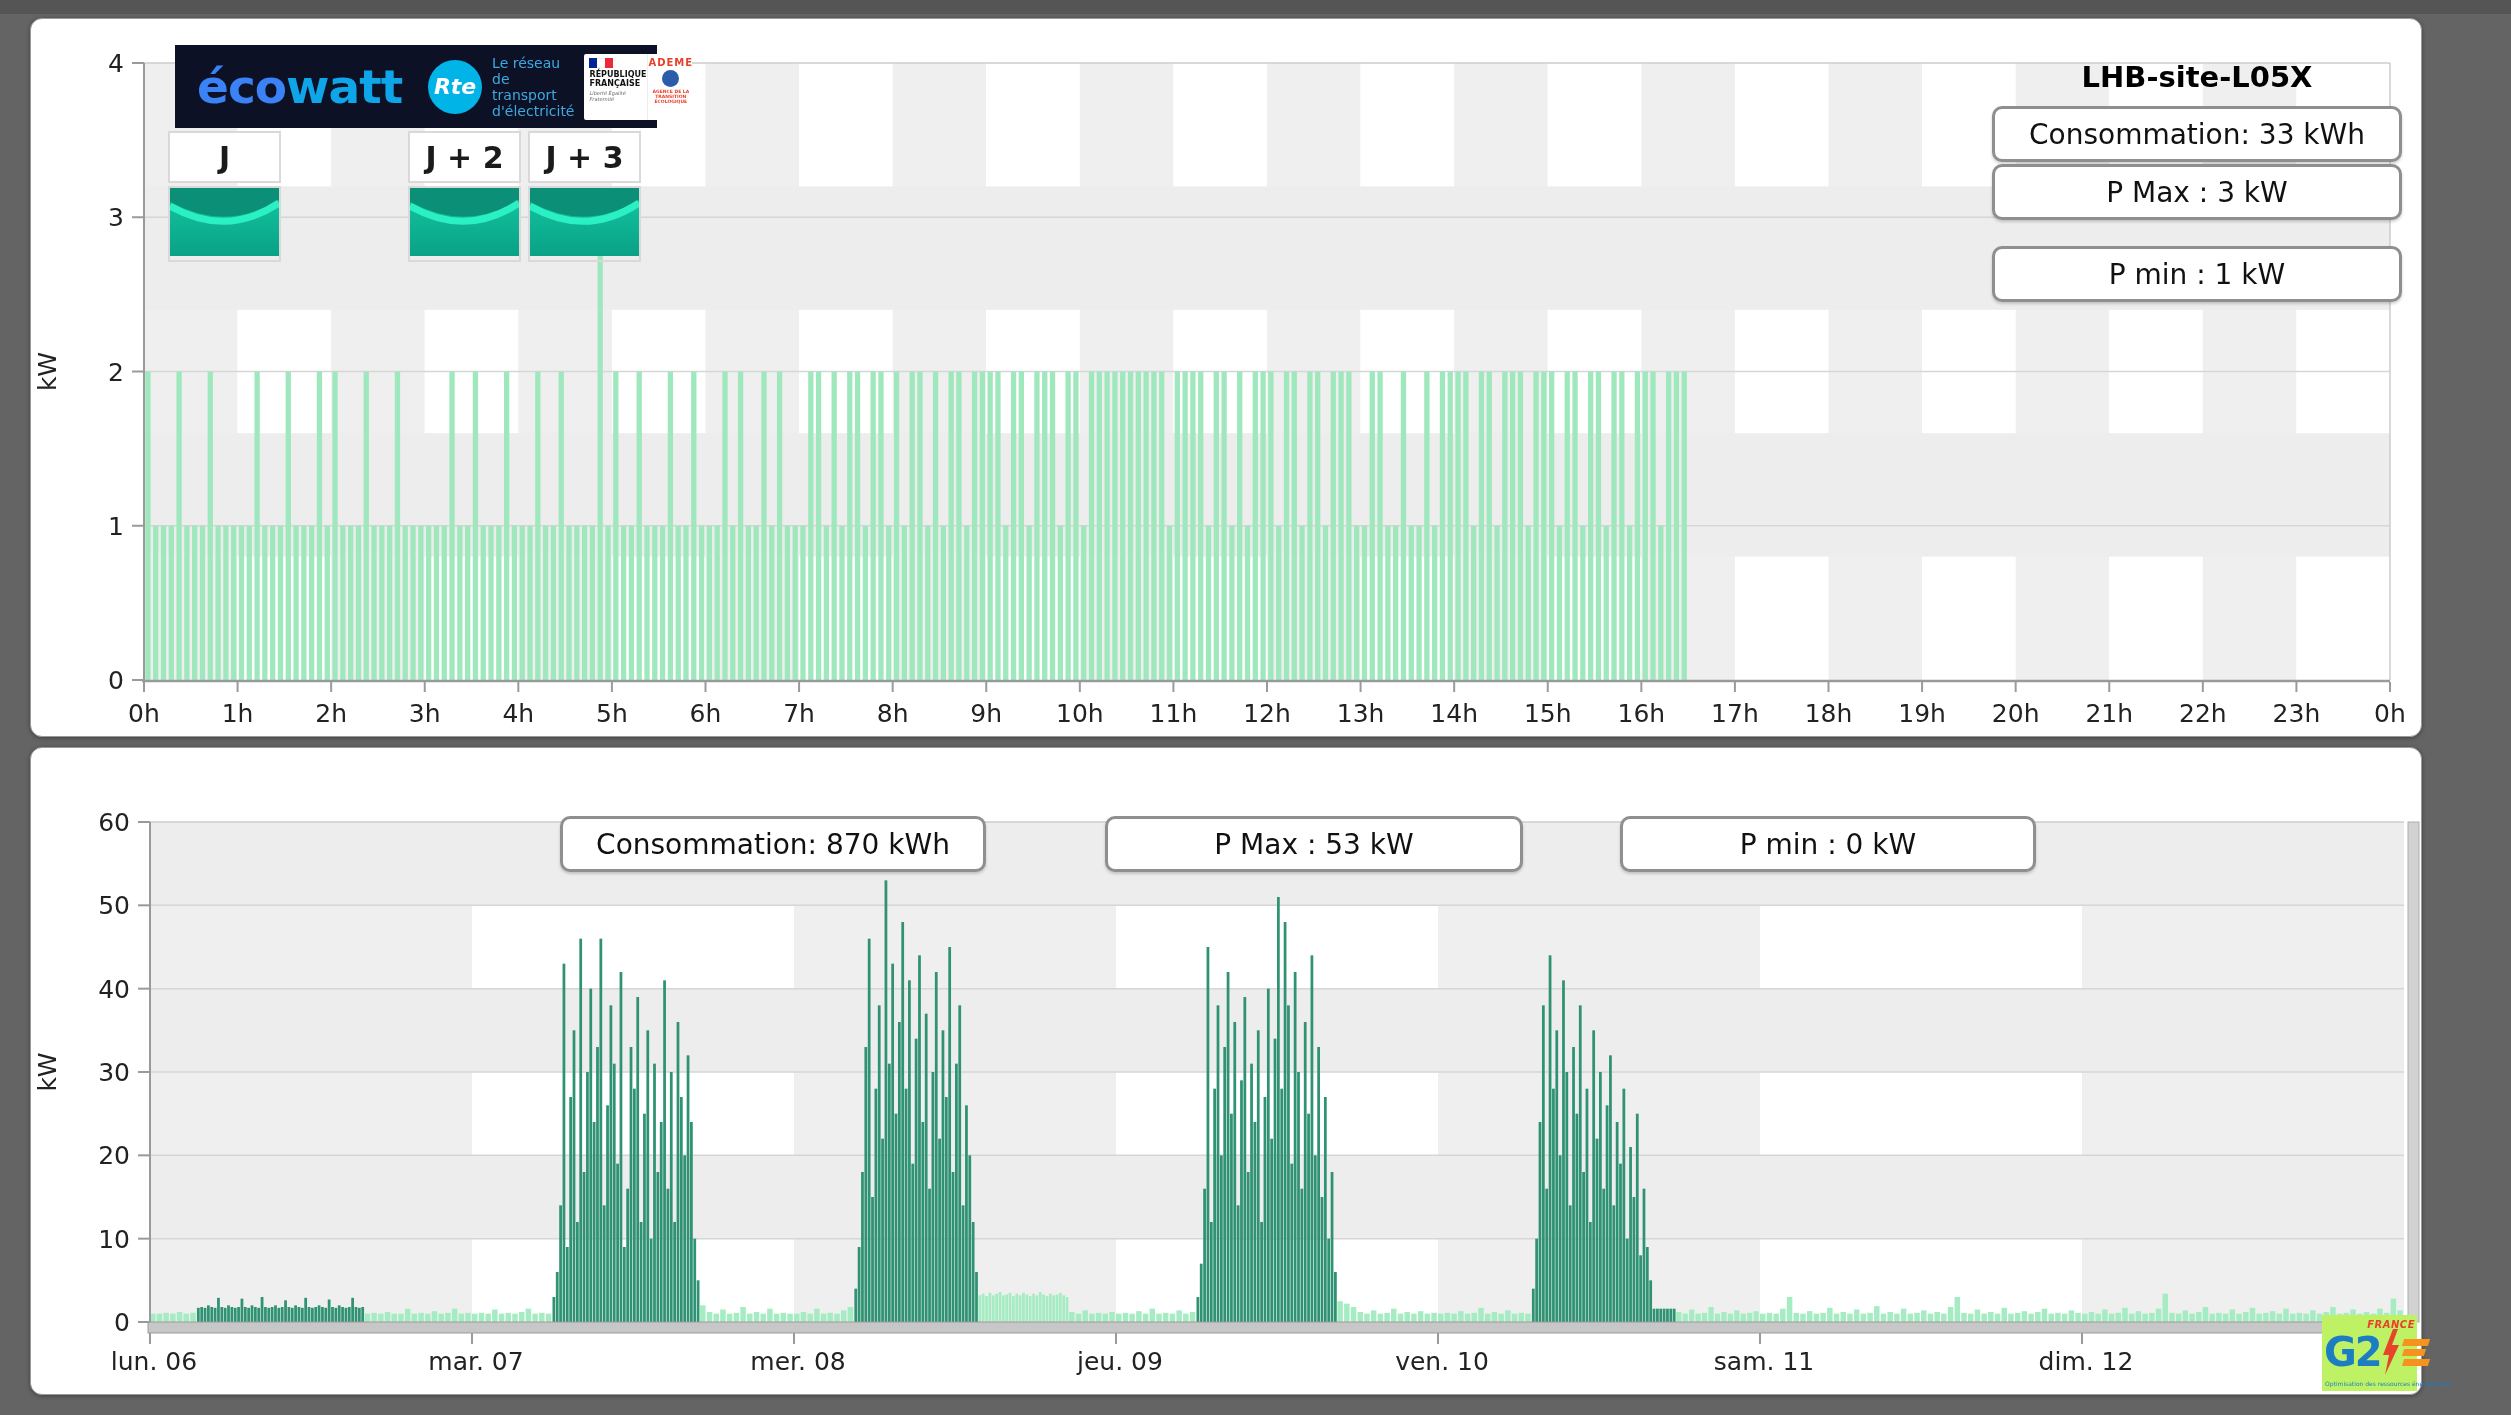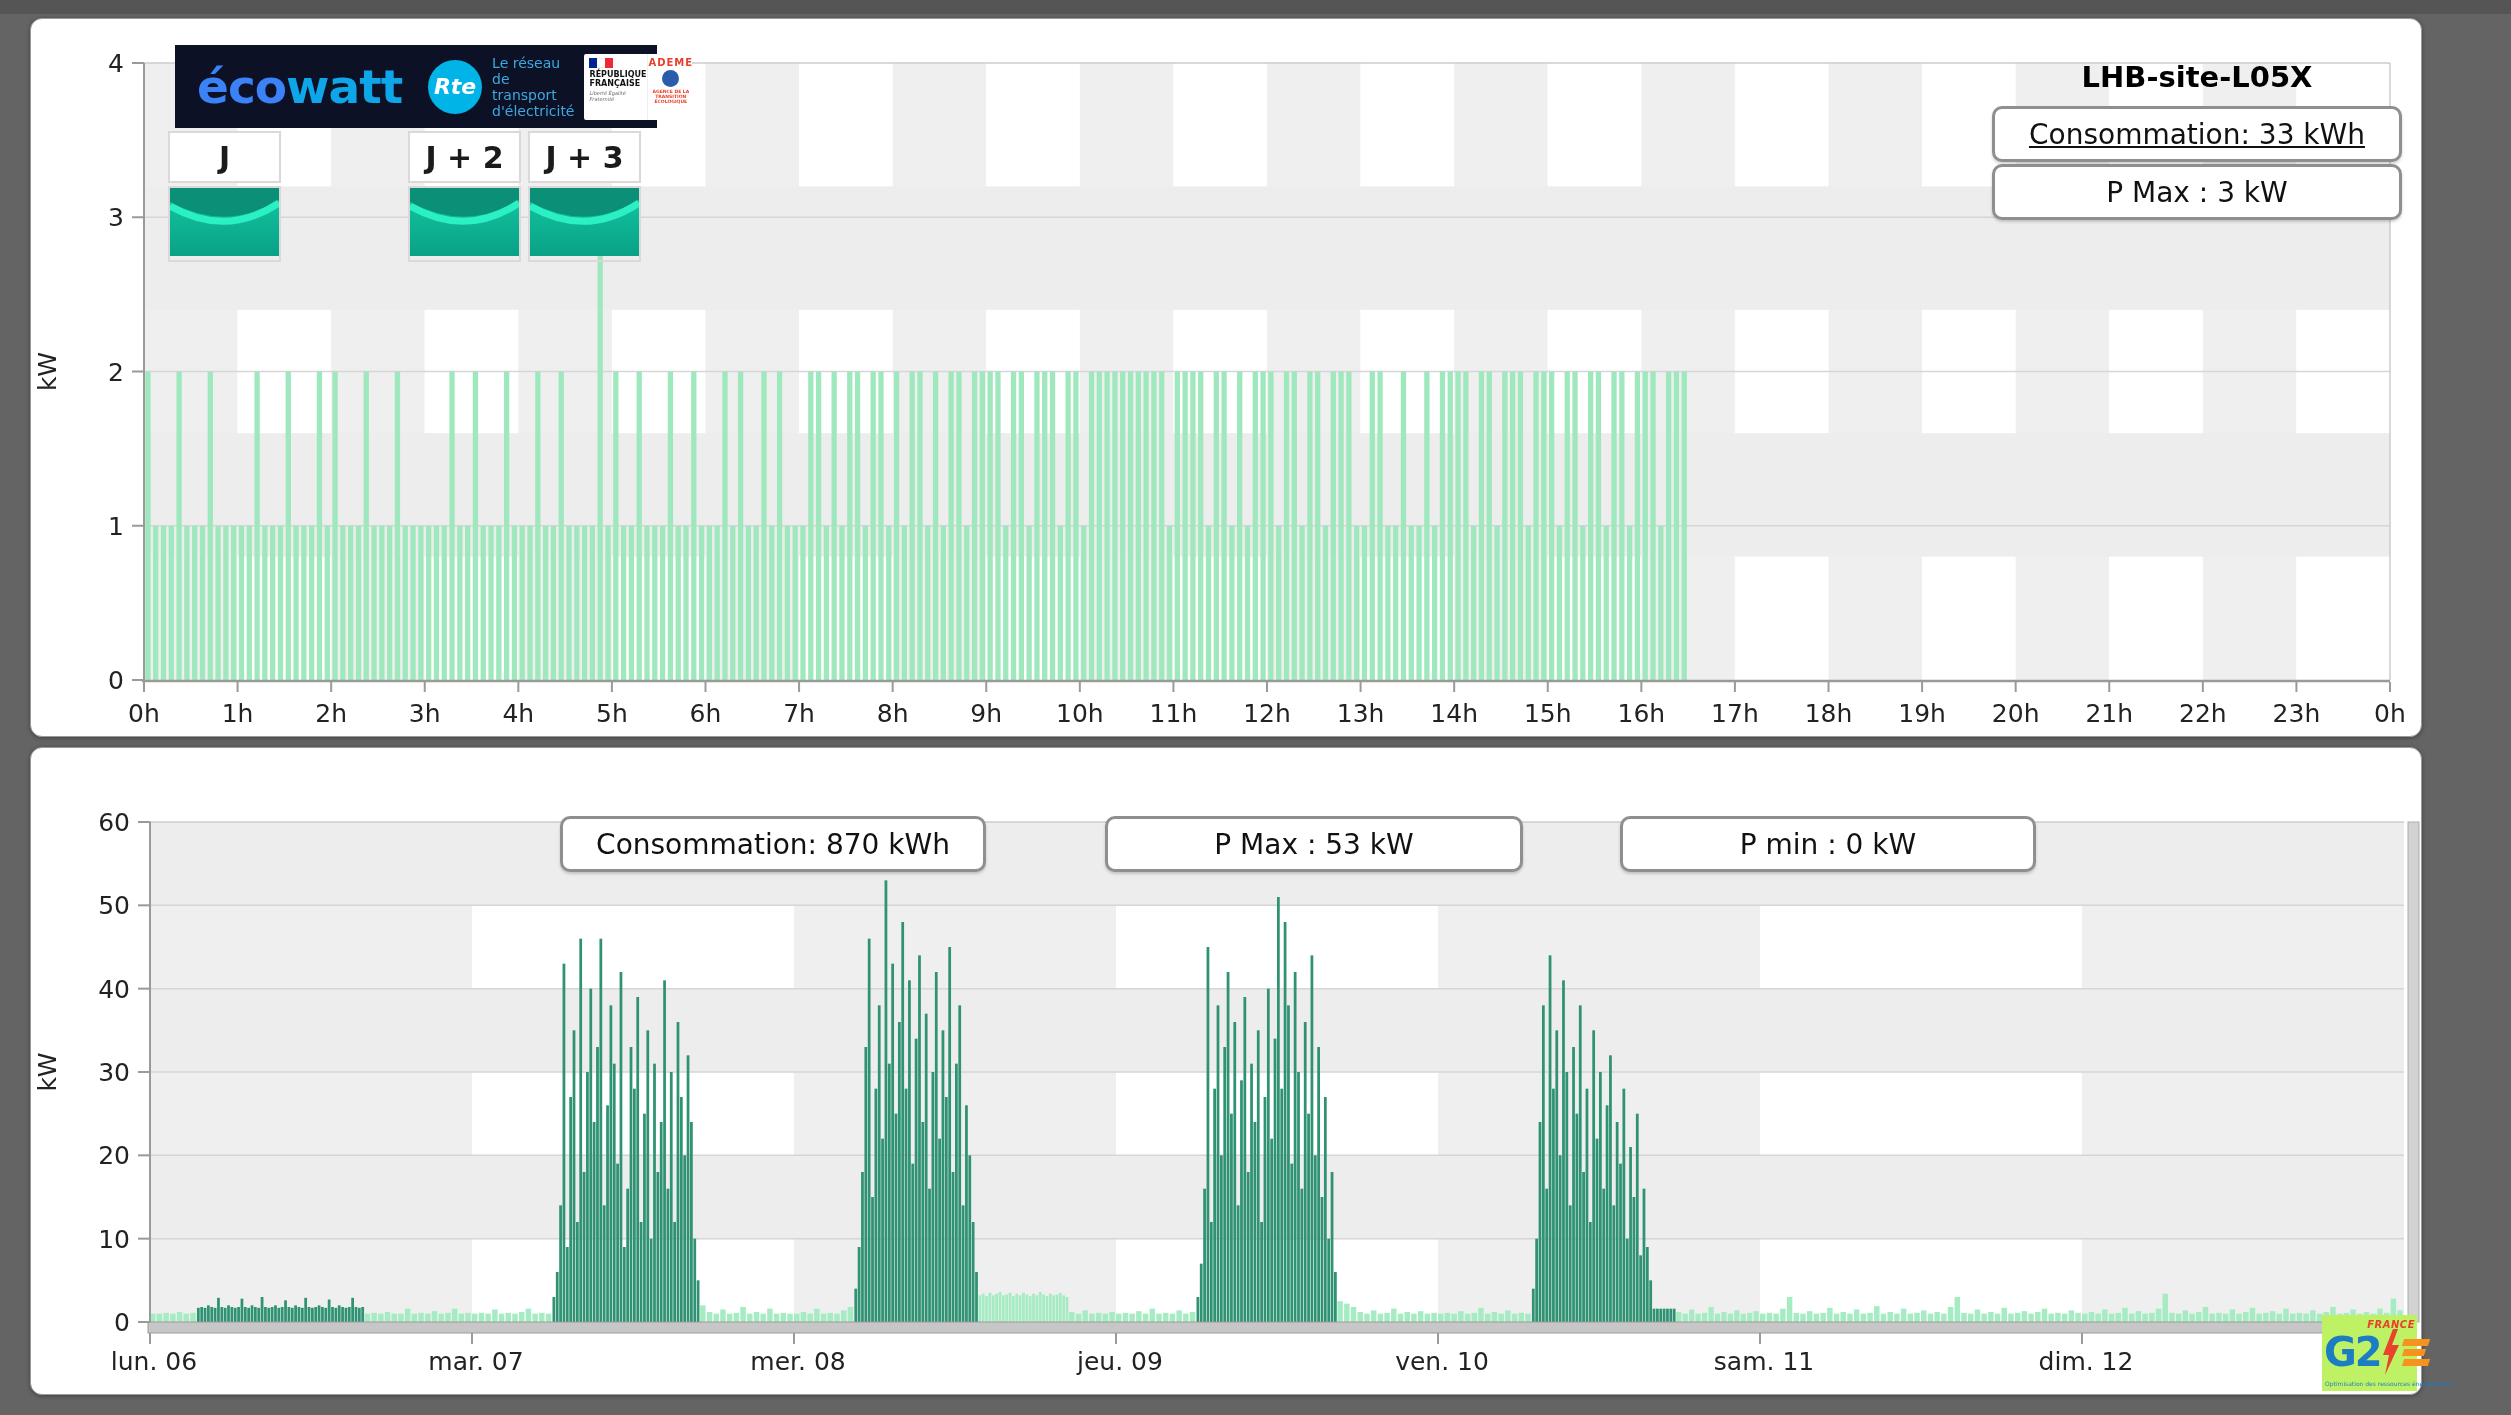--- a/index.html
+++ b/index.html
@@ -889,22 +889,23 @@
       </div>
       <div id="ademe">
         <div class="a">ADEME</div>
         <div class="globe"></div>
         <div class="s">AGENCE DE LA TRANSITION ÉCOLOGIQUE</div>
       </div>
     </div>
   </div>
 
   <div class="site-title" style="left:1992px;top:60px;width:410px;">LHB-site-L05X</div>
-  <div class="statbox" style="left:1992px;top:106px;width:404px;height:50px;text-decoration:underline;">Consommation: 33 kWh</div>
+  <div class="statbox" style="left:1992px;top:106px;width:404px;height:50px;">Consommation: 33 kWh</div>
   <div class="statbox" style="left:1992px;top:164px;width:404px;height:50px;">P Max :  3 kW</div>
+  <div class="statbox" style="left:1992px;top:246px;width:404px;height:50px;">P min : 1 kW</div>
 
   <div class="statbox" style="left:560px;top:816px;width:420px;height:50px;">Consommation: 870 kWh</div>
   <div class="statbox" style="left:1105px;top:816px;width:412px;height:50px;">P Max :  53 kW</div>
   <div class="statbox" style="left:1620px;top:816px;width:410px;height:50px;">P min : 0 kW</div>
 
   <div id="g2e" style="left:2322px;top:1315px;">
     <div class="france">FRANCE</div>
     <div class="row">
       <span class="g2">G2</span>
       <svg width="20" height="46" viewBox="0 0 20 46">

